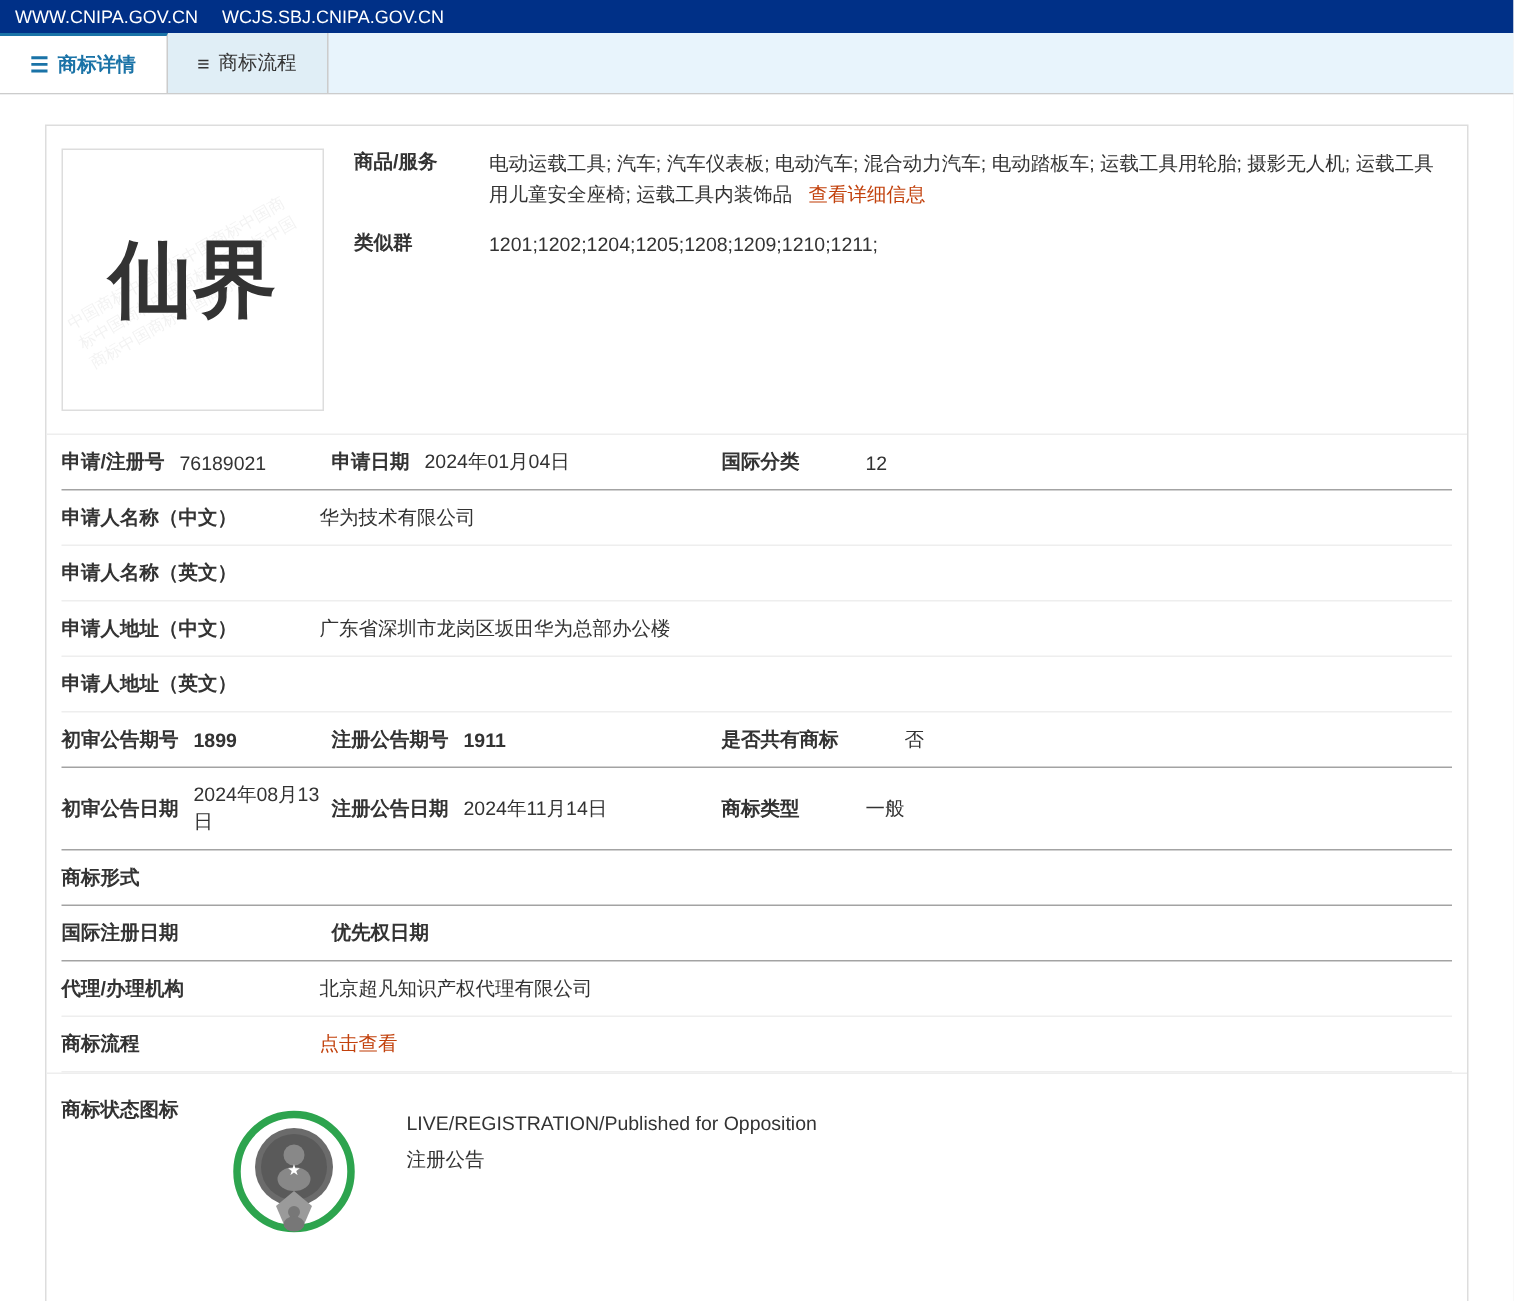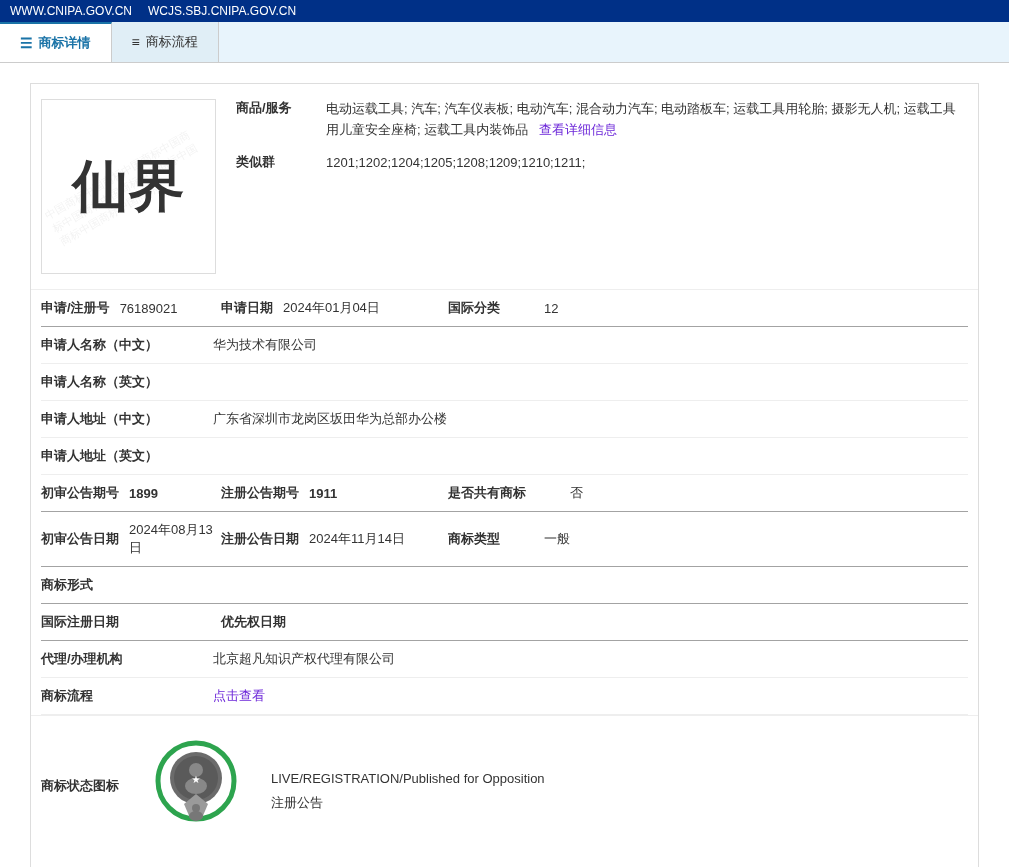--- a/index.html
+++ b/index.html
@@ -118,21 +118,21 @@
       white-space: nowrap;
       min-width: 80px;
       font-size: 13px;
     }
     .field-value {
       color: #333;
       font-size: 13px;
       line-height: 1.6;
     }
     .link-blue {
-      color: #6d28d9;
+      color: #c2410c;
       text-decoration: none;
       cursor: pointer;
     }
 
     
     .info-section {
       padding: 0 10px;
     }
     .info-row {
       display: flex;
@@ -142,21 +142,21 @@
       min-height: 36px;
     }
     .info-row:last-child { border-bottom: none; }
 
     .info-cell {
       display: flex;
       align-items: center;
       gap: 10px;
     }
     .info-cell.col1 { width: 180px; }
-    .info-cell.col2 { width: 227px; }
+    .info-cell.col2 { width: 260px; }
     .info-cell.col3 { width: 180px; gap: 44px; }
 
     .info-label {
       font-weight: bold;
       color: #333;
       font-size: 13px;
       white-space: nowrap;
     }
     .info-value {
       color: #333;
@@ -182,21 +182,21 @@
     }
     .full-row-value {
       color: #333;
       font-size: 13px;
     }
 
     
     .status-section {
       display: flex;
       padding: 15px 10px;
-      align-items: center;
+      align-items: flex-start;
       gap: 20px;
       border-top: 1px solid #eee;
     }
     .status-label-cell {
       min-width: 80px;
     }
     .status-icon-container {
       width: 110px;
       height: 110px;
       display: flex;

